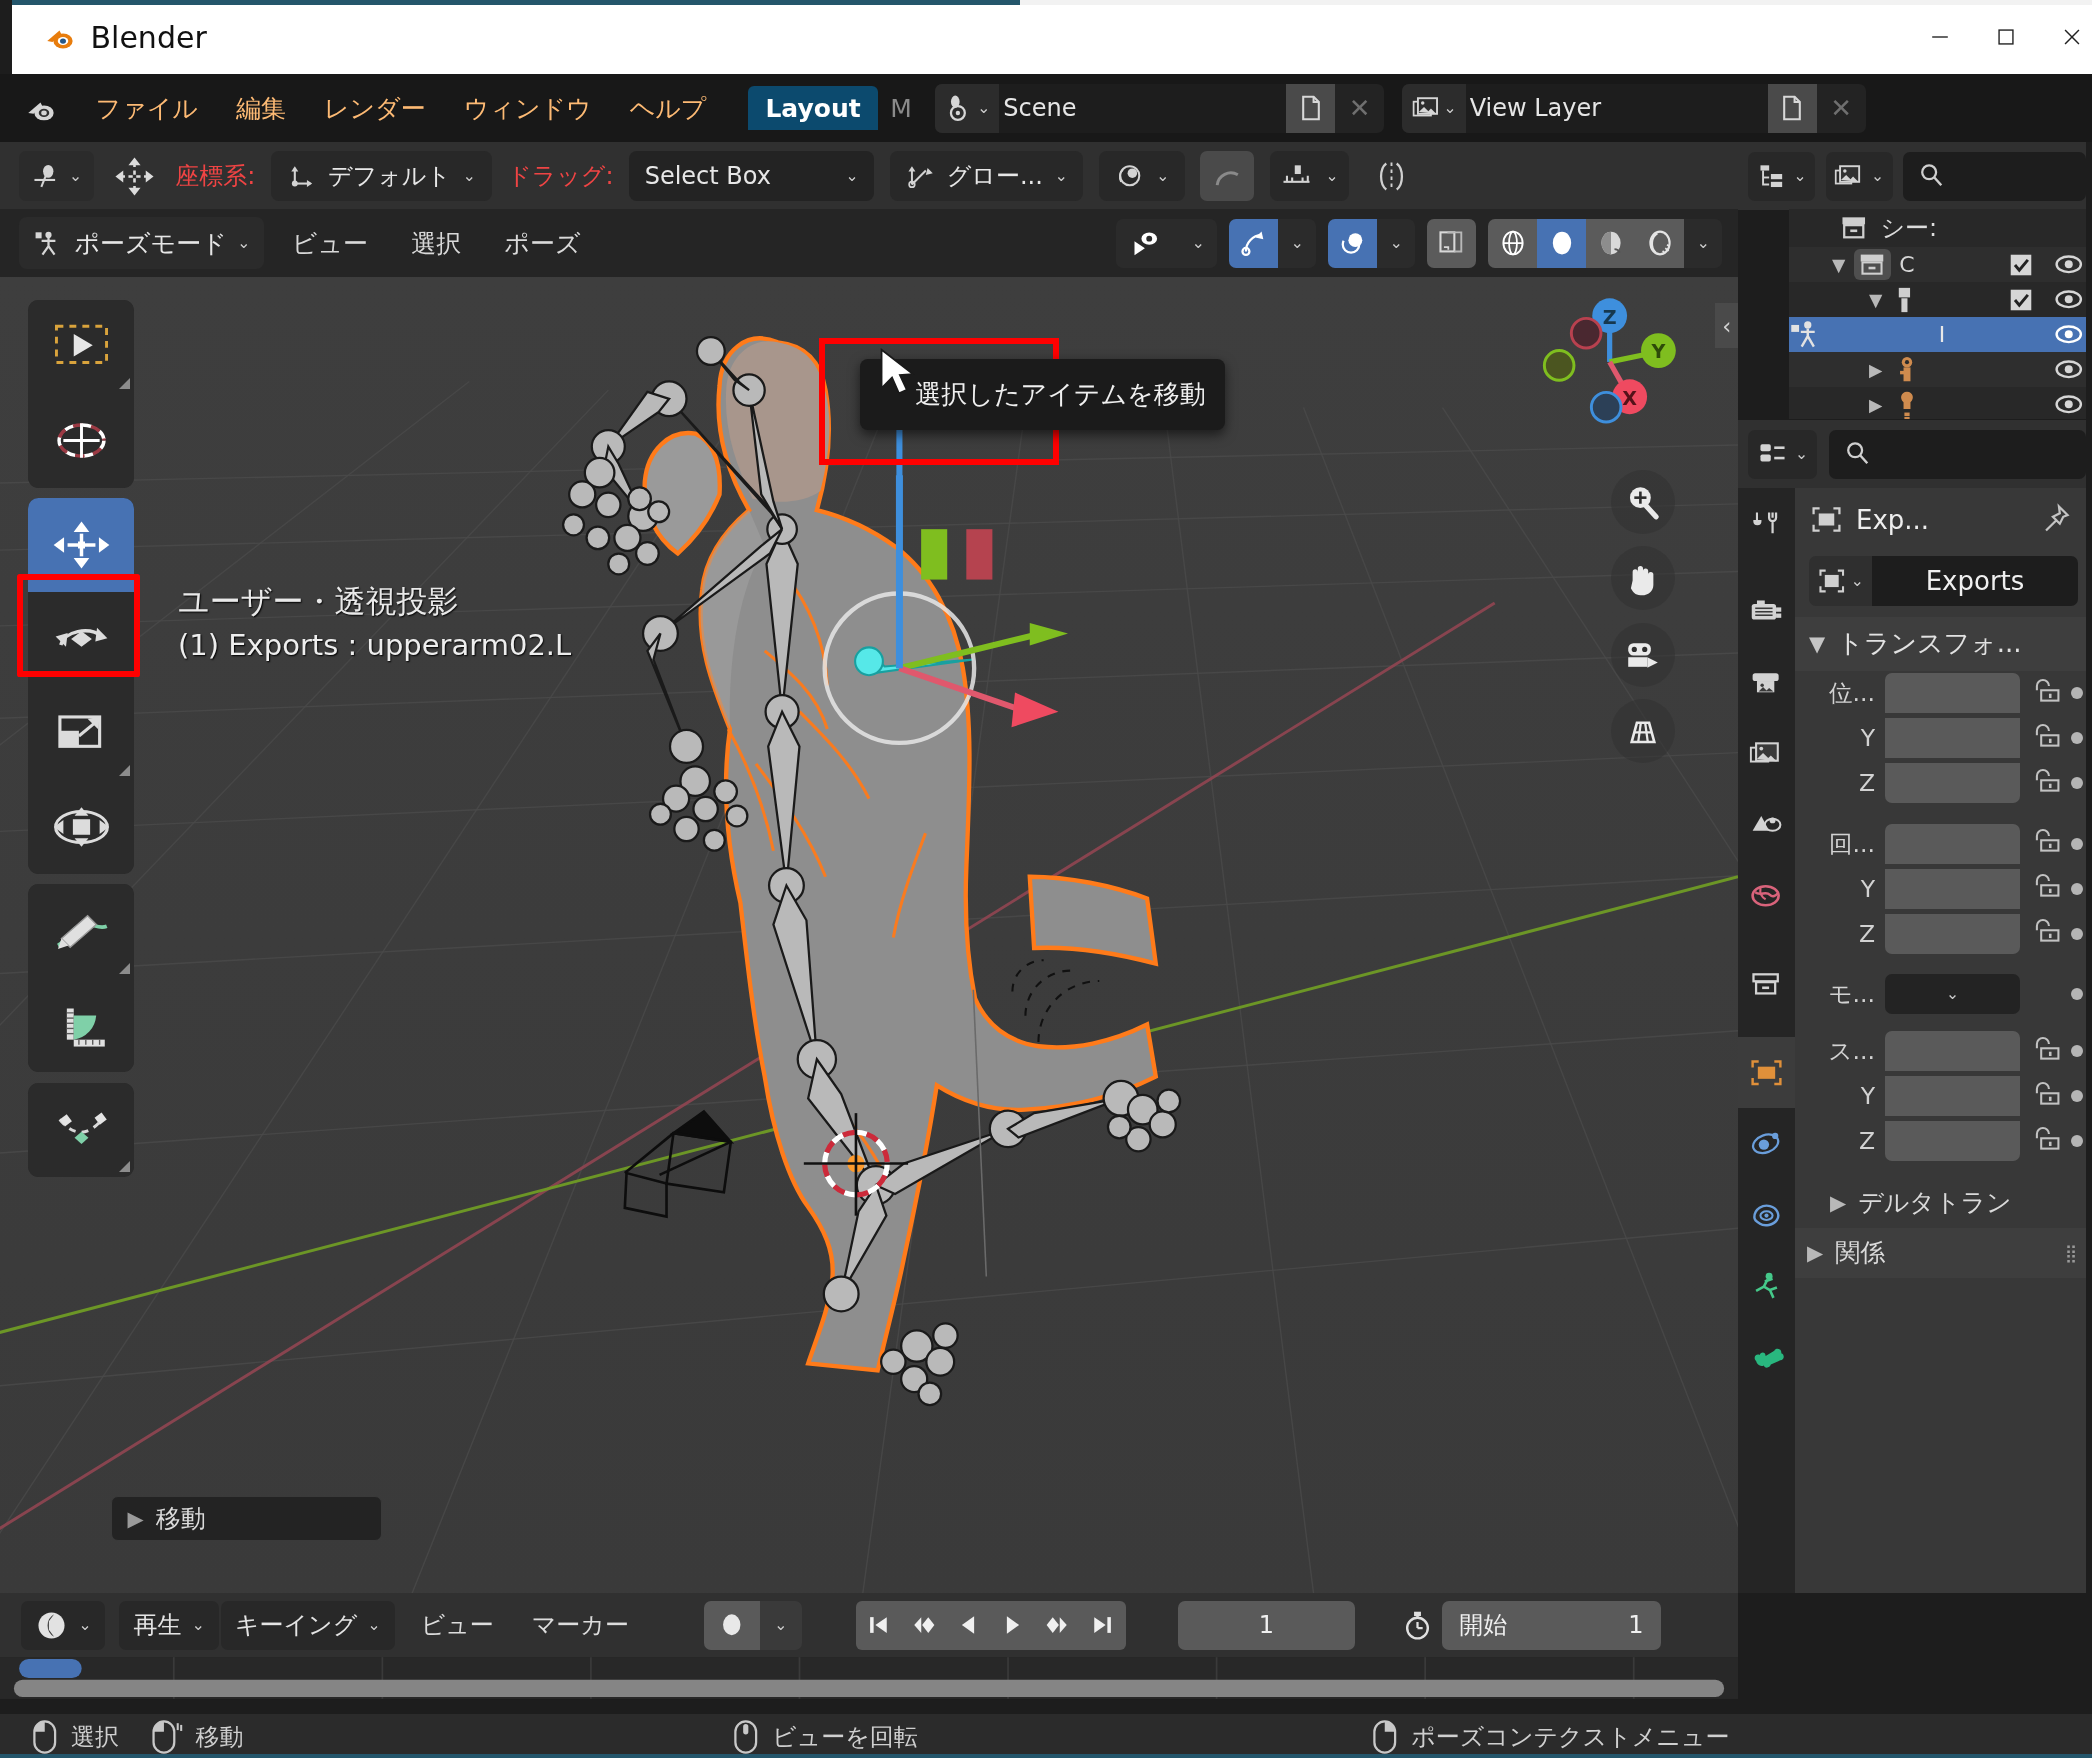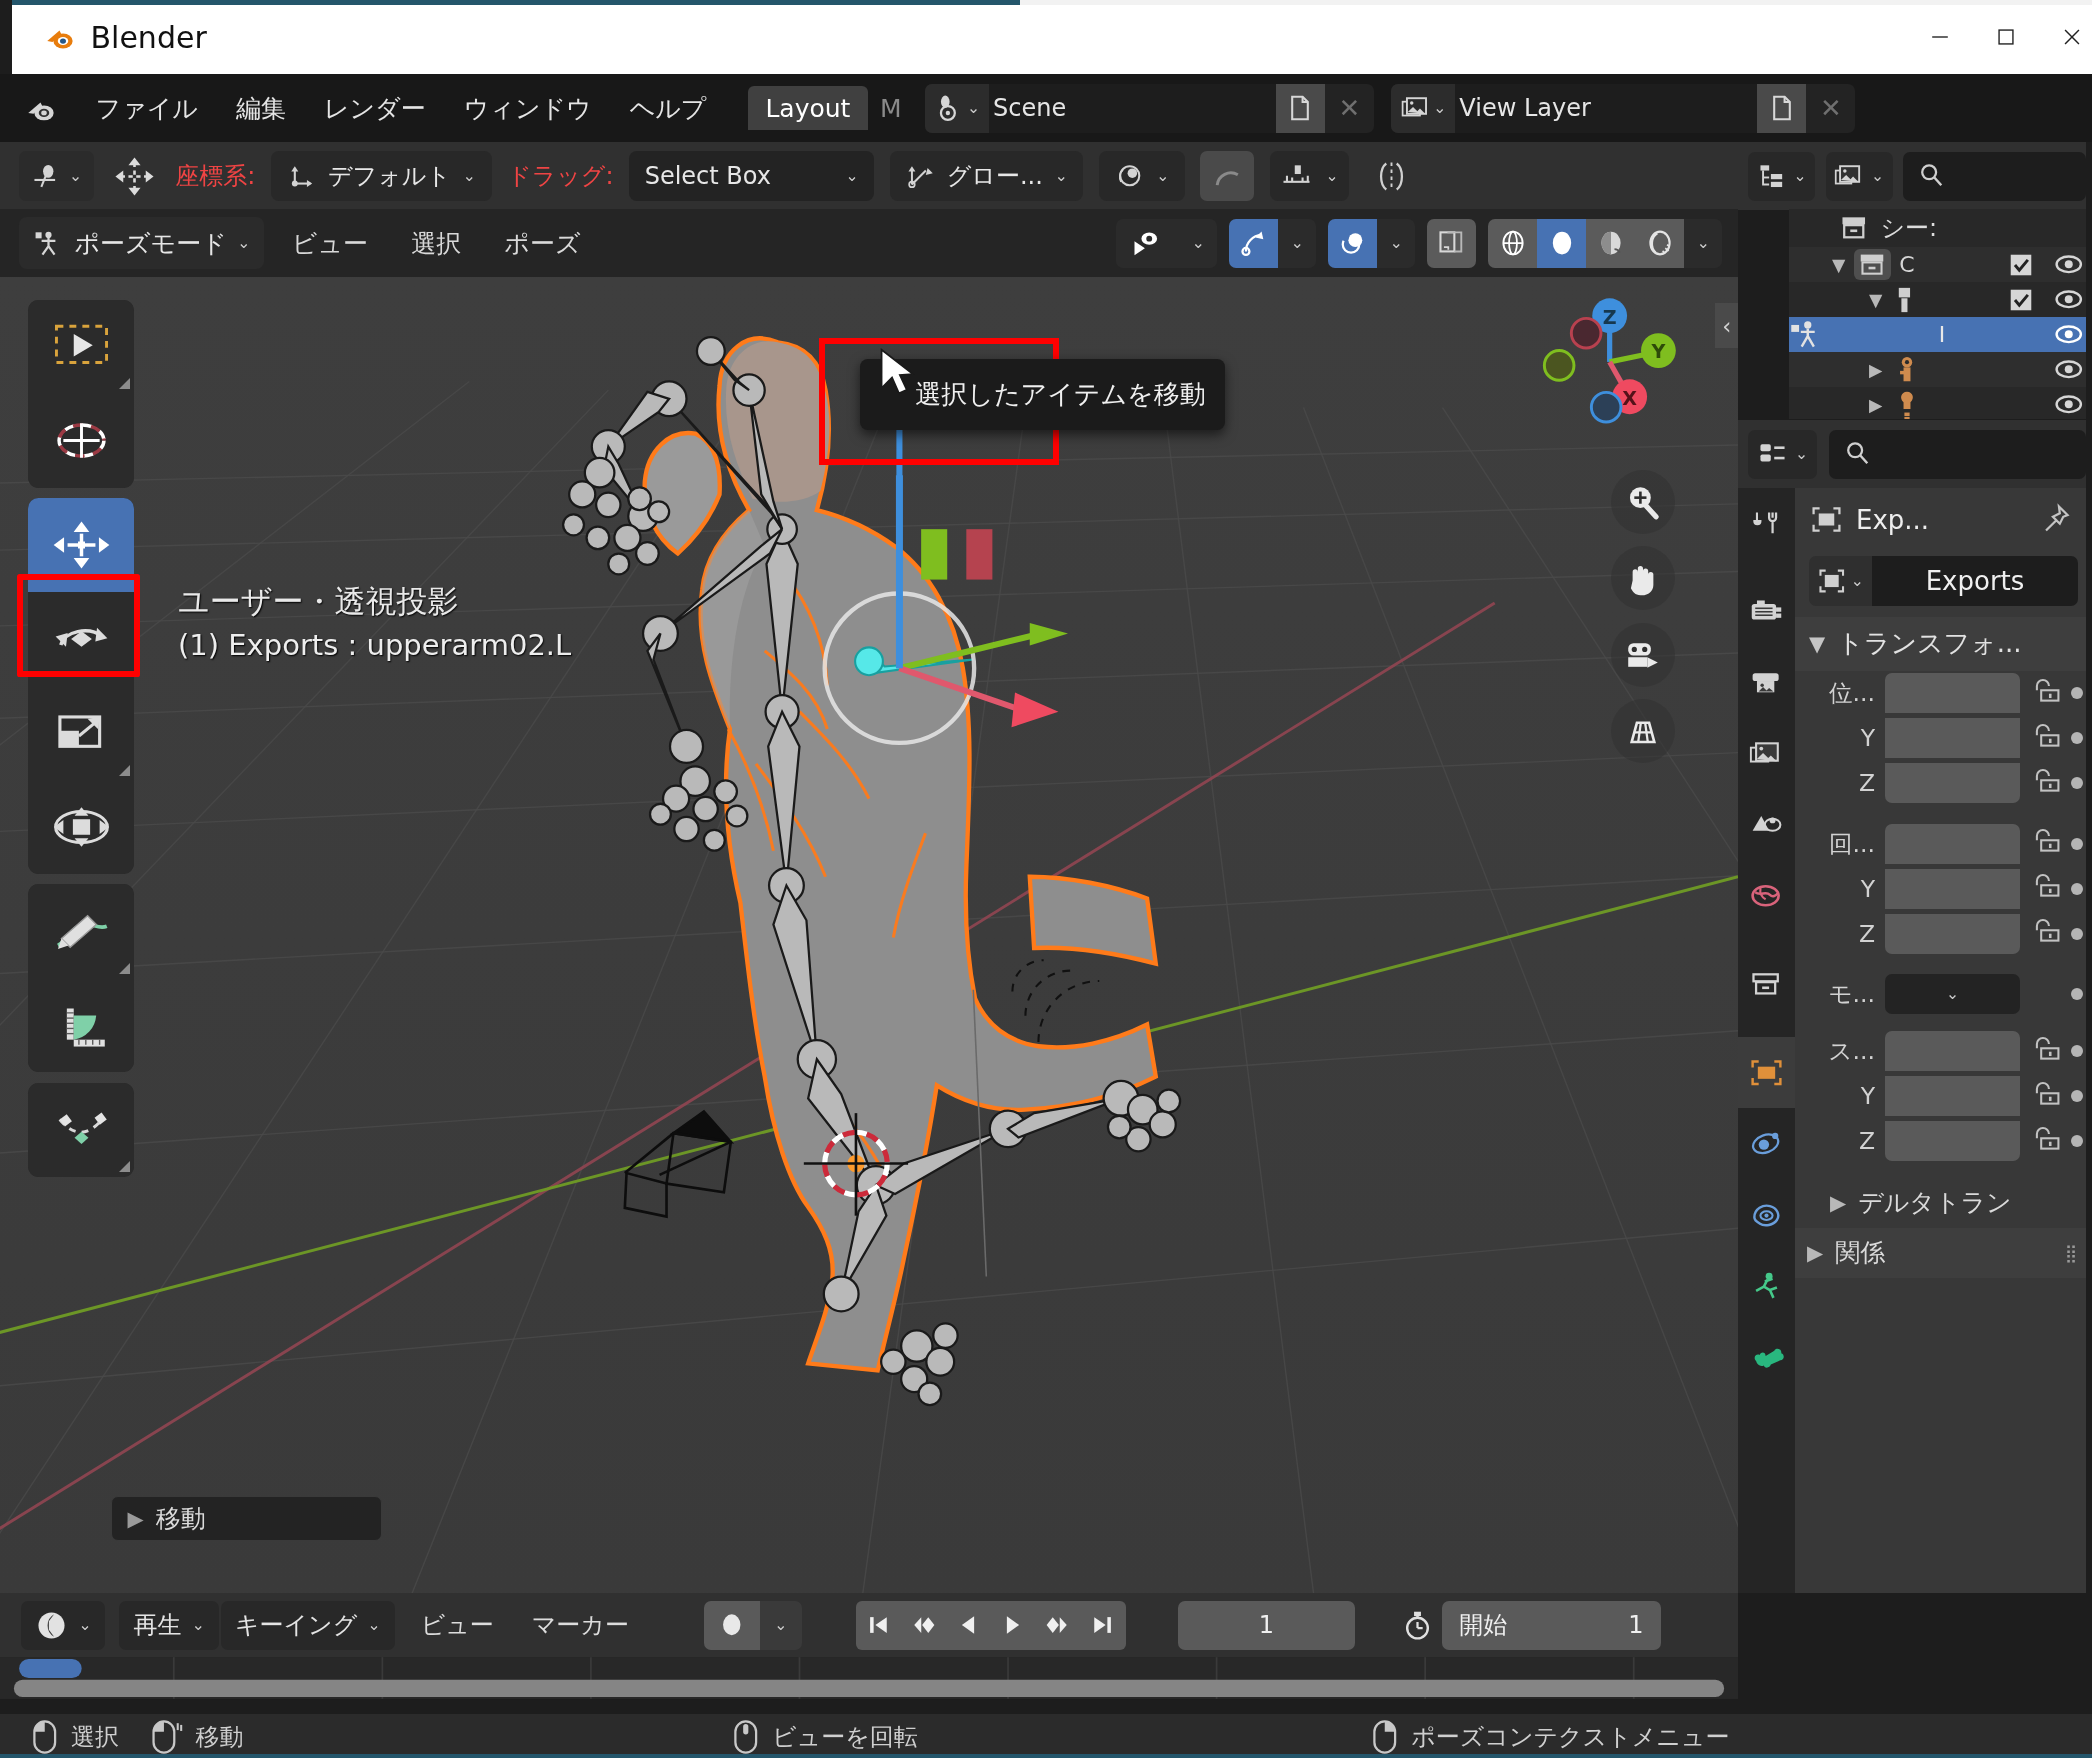--- a/index.html
+++ b/index.html
@@ -24,26 +24,26 @@
   .tb-strip-top { position:absolute; left:0; top:0; width:1008px; height:5.2px; background:#24566b; }
   .tb-strip-top2 { position:absolute; left:1008px; top:0; width:1085px; height:5.2px; background:#f2f2f2; }
 
   
   .menubar {
     position:absolute; left:0; top:74px; width:2093px; height:68px;
     background:#181818; display:flex; align-items:center; padding-left:22.6px;
   }
   .menu-logo { width:35px; height:35px; margin-right:19px; position:relative; }
   .menu-item {
-    color:#e5e5e5; font-size:25px; padding:7px 19px; border-radius:4.3px; white-space:nowrap;text-align:right;
+    color:#fdba74; font-size:25px; padding:7px 19px; border-radius:4.3px; white-space:nowrap;text-align:right;
   }
   .wstab {
     color:#d8d8d8; font-size:25px; padding:7.8px 17.4px; border-radius:6px 6px 0 0; margin-left:5.2px;
   }
-  .wstab.active { background:#404040; color:#fff; }
+  .wstab.active { background:#0c4a6e; color:#fff;font-weight:bold; }
   .wstab.cut { color:#8a8a8a; width:33px; overflow:hidden; padding-left:7px; padding-right:0; }
 
   .scene-block { display:flex; align-items:center; margin-left:19px; }
   .pill {
     display:flex; align-items:center; background:#232323; border-radius:7px; overflow:hidden; height:49px;
   }
   .pill-icon {
     background:#2c2c2c; width:64px; height:49px; display:flex; align-items:center; justify-content:center; gap:3.5px;
   }
   .pill-field {

